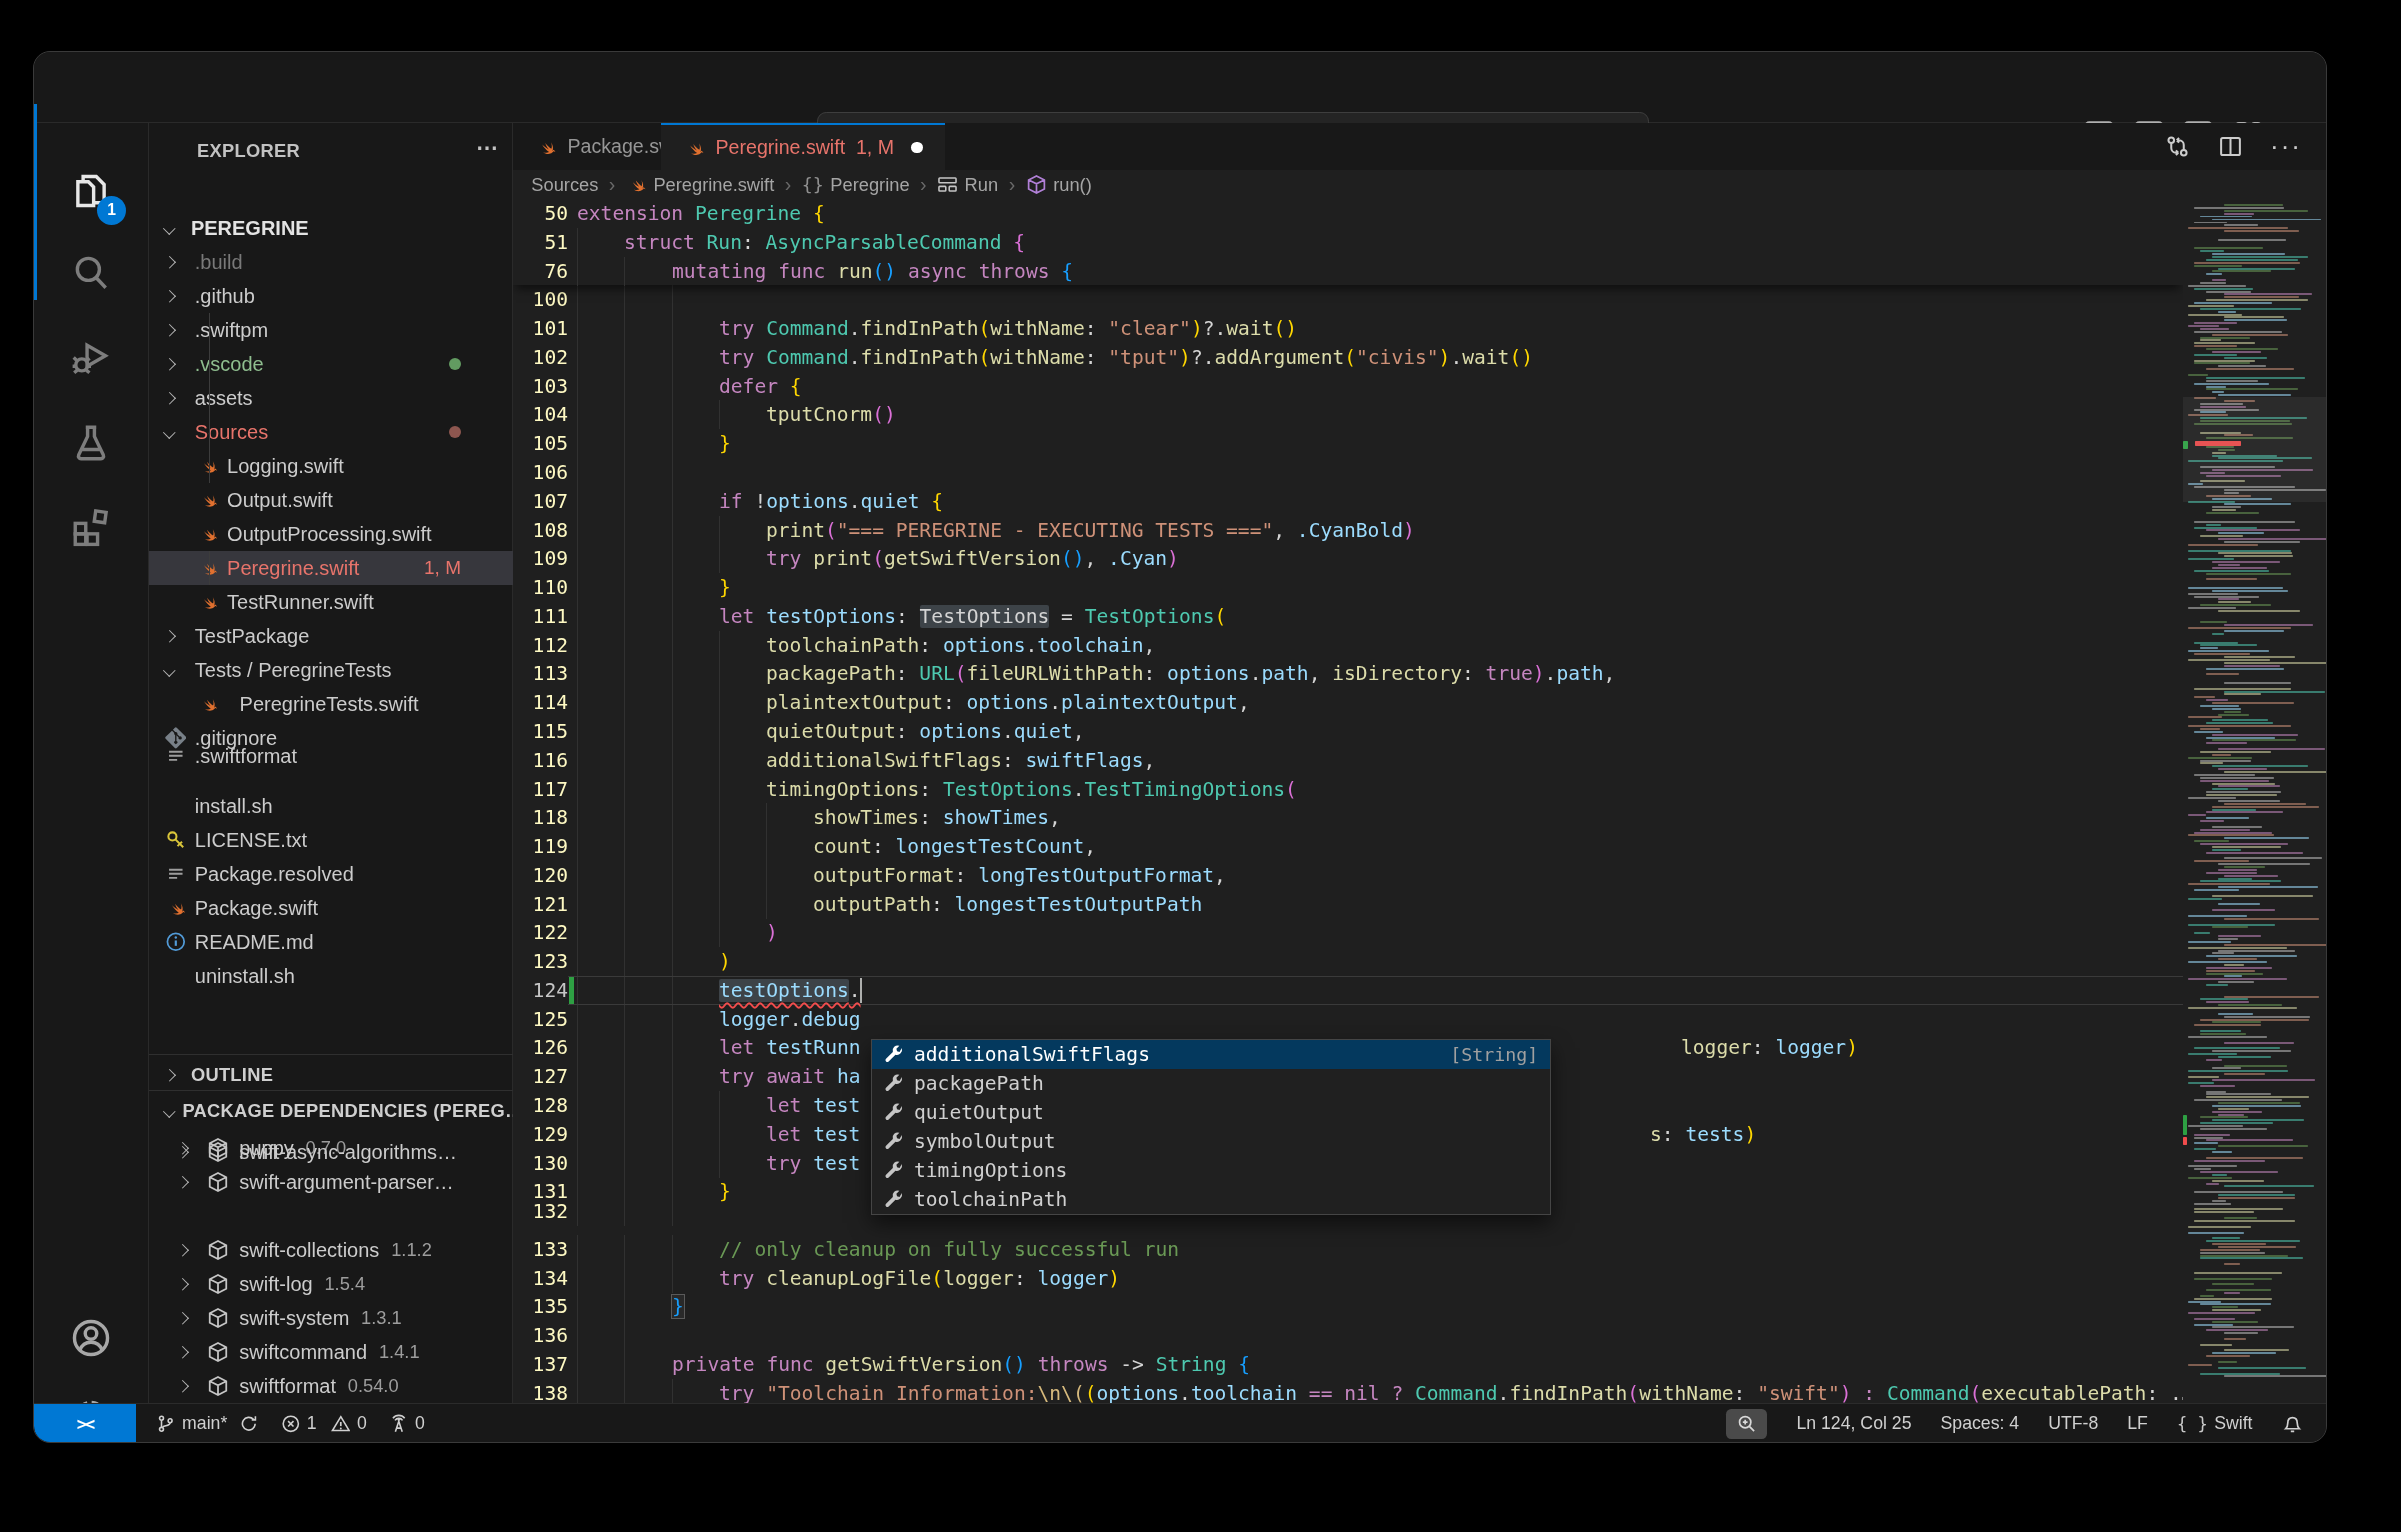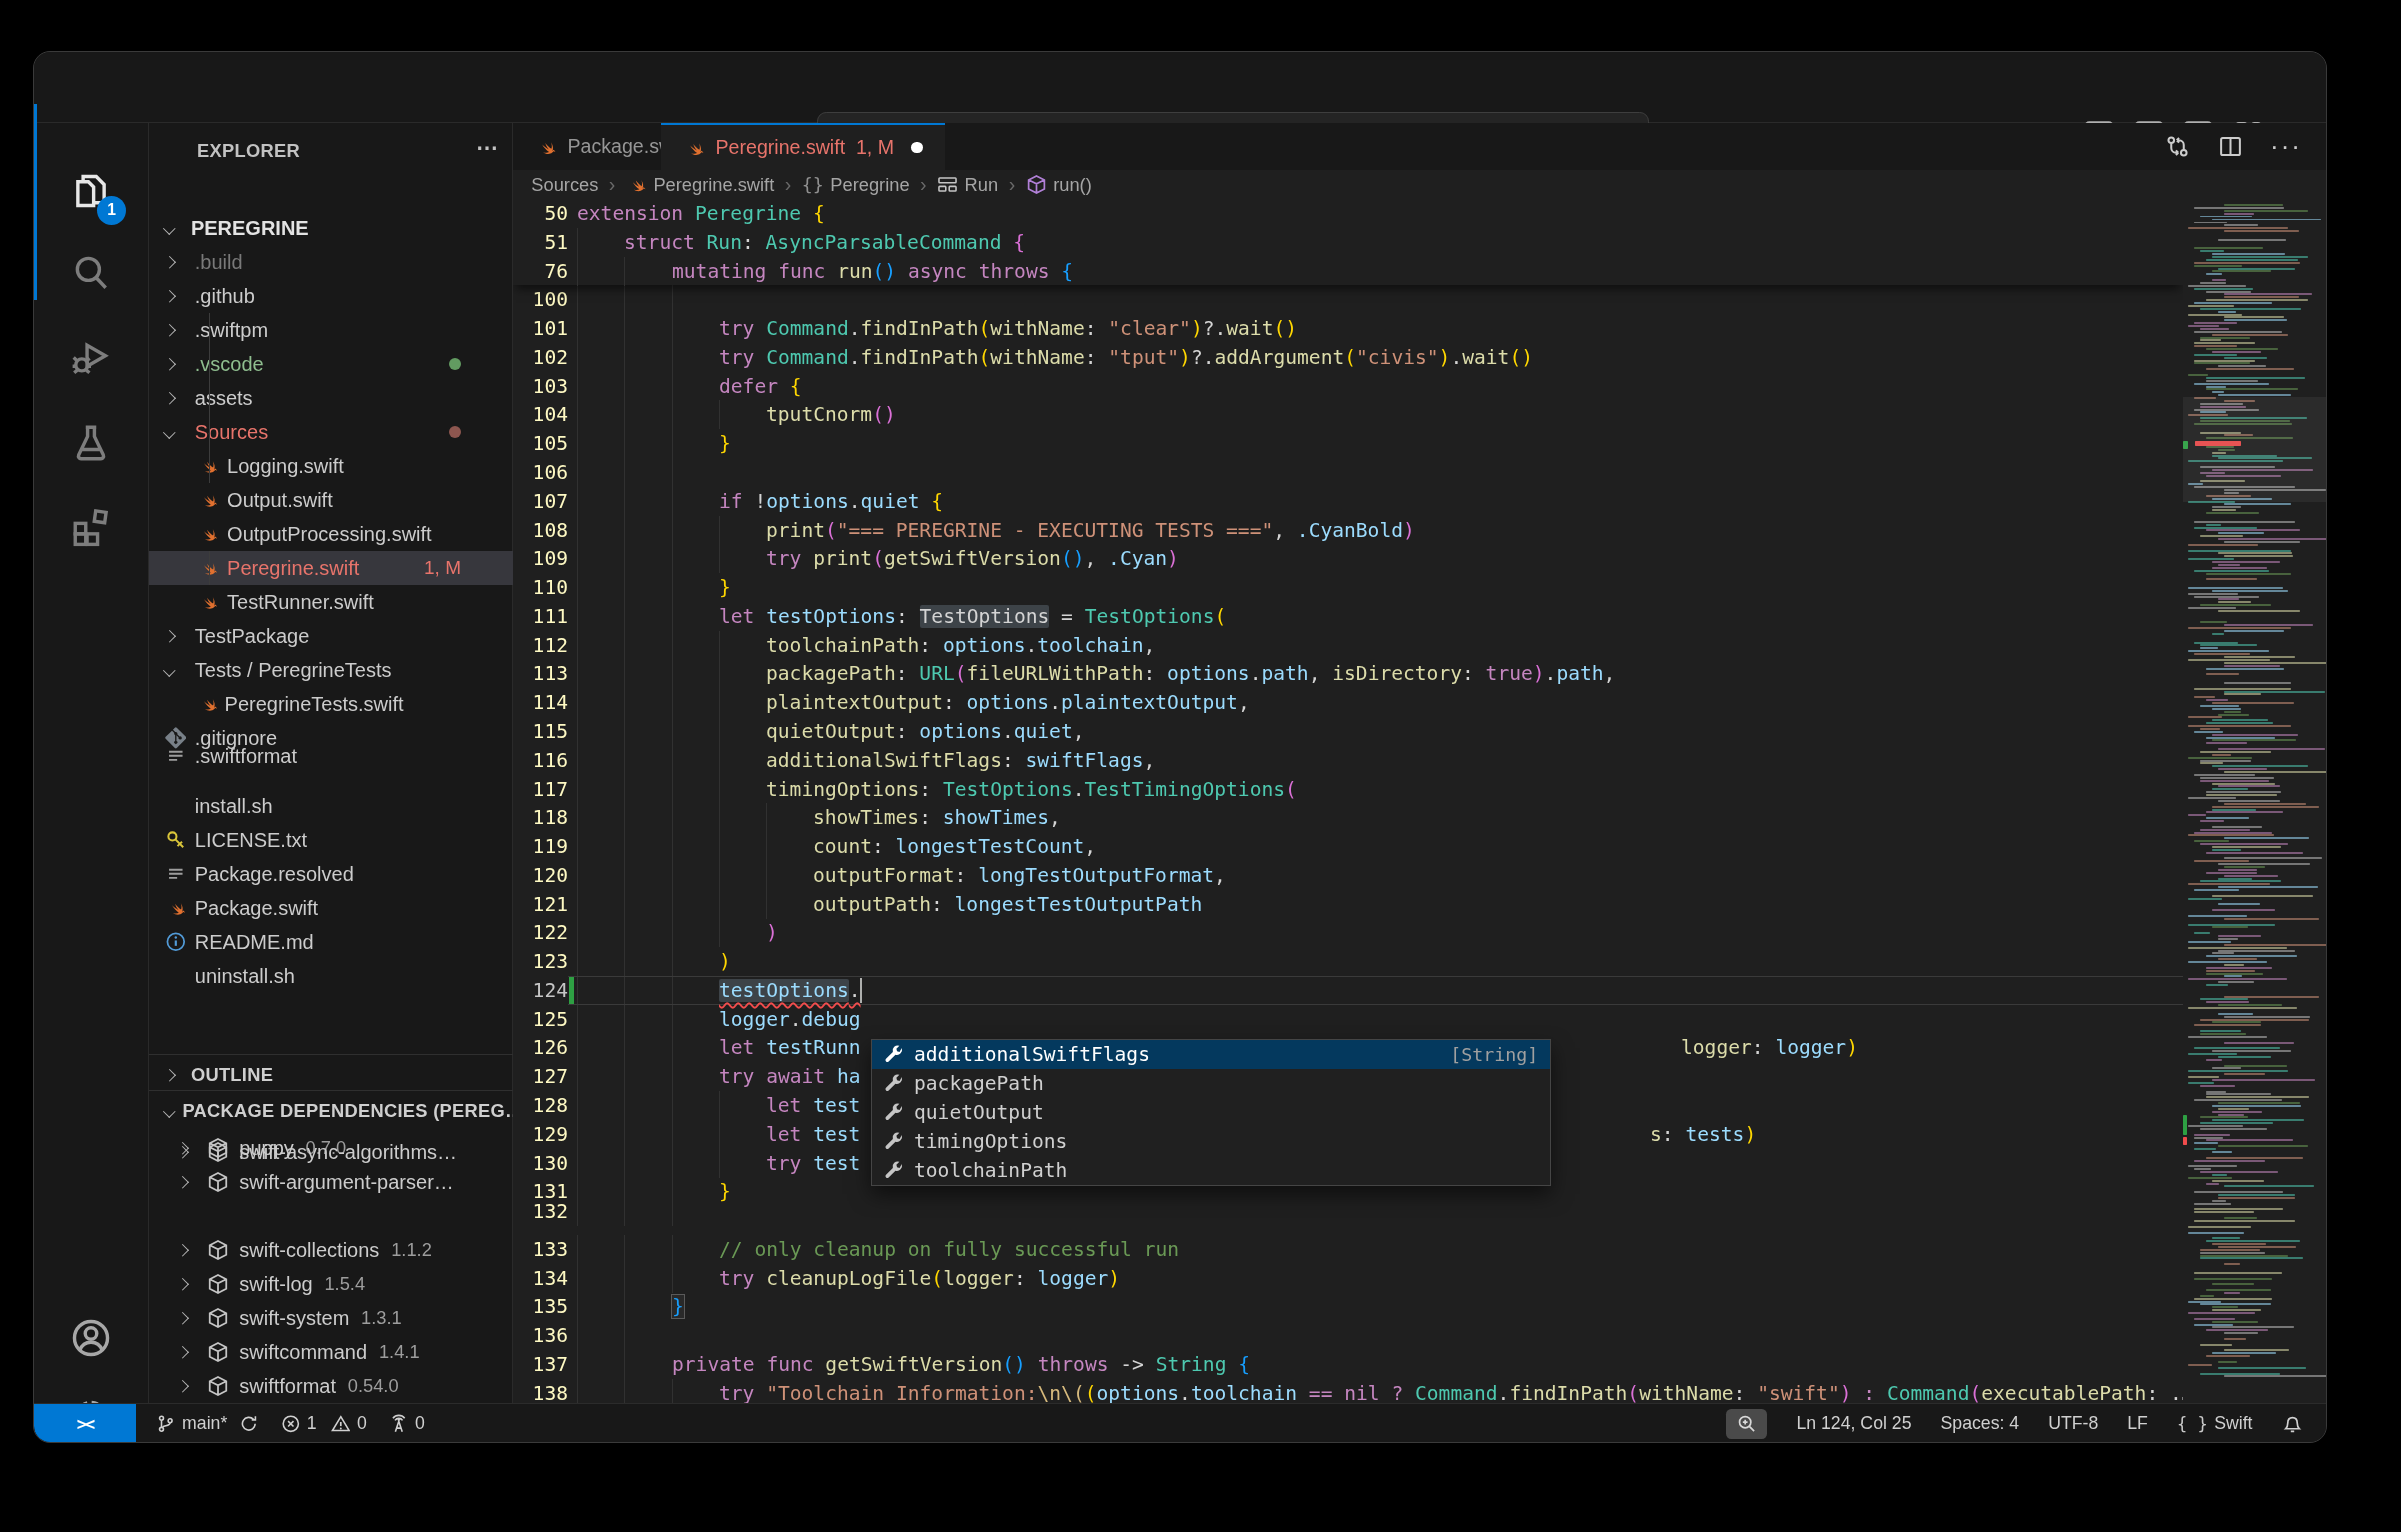--- a/index.html
+++ b/index.html
@@ -341,21 +341,21 @@
           <span class="lbl " style="margin-left:10.5px;">Tests / PeregrineTests</span>
         </div>
         <div class="row" style="top: 564px;">
           <span style="width:19.6px; margin-left:48px; display:flex; align-items:center;">
             <span>
               <svg width="21.6" height="21.6" viewBox="0 0 16 16">
                 <path fill="#E0702F" d="M12.6 11.1c.9-1.8.6-4-.9-6.6.7 1.9.7 3.6.2 4.8-1.5-1-3.2-2.7-4.4-4.3.3 1.4 1.3 3.2 2.6 4.8-1.6-.9-3.4-2.1-4.9-3.6 1.2 2.1 3 4.1 5 5.4-1 .7-2.6.8-4.3.2 1.5 1.2 3.6 1.6 5.3 1 1-.3 1.8-1 2.2-1.7.4 0 1 .2 1.4.5-.1-.4-.7-1.3-1.4-1.6l-.8 1.1z"></path>
               </svg>
             </span>
           </span>
-          <span class="lbl " style="margin-left:8px;">PeregrineTests.swift</span>
+          <span class="lbl " style="margin-left:23px;">PeregrineTests.swift</span>
         </div>
         <div class="row" style="top: 598px;">
           <span style="width:19.6px; margin-left:15.7px; display:flex; align-items:center;">
             <span>
               <svg width="21.6" height="21.6" viewBox="0 0 16 16">
                 <path fill="#788088" d="M15.5 7.3 8.7.5a1 1 0 0 0-1.4 0L5.9 2l1.7 1.7a1.2 1.2 0 0 1 1.5 1.6l1.7 1.7a1.2 1.2 0 1 1-.7.7L8.5 6.1v4.2a1.2 1.2 0 1 1-1 0V6a1.2 1.2 0 0 1-.6-1.6L5.2 2.7.5 7.3a1 1 0 0 0 0 1.4l6.8 6.8a1 1 0 0 0 1.4 0l6.8-6.8a1 1 0 0 0 0-1.4z"></path>
               </svg>
             </span>
           </span>
           <span class="lbl " style="margin-left:10.5px;">.gitignore</span>
@@ -1048,20 +1048,29 @@
           </span>
      <span>quietOutput</span>
 
    </div>
         <div class="pop-row ">
      <span>
             <svg width="21" height="21" viewBox="0 0 16 16">
               <path fill="#c5c5c5" d="M14.3 3.1a3.9 3.9 0 0 1-4.8 5L4.3 13.3a1.4 1.4 0 0 1-2-2l5.2-5.2a3.9 3.9 0 0 1 5-4.8L10.2 3.6l.5 1.9 1.9.5 1.7-2.9z"></path>
             </svg>
           </span>
+     <span>symbolOutput</span>
+
+   </div>
+        <div class="pop-row ">
+     <span>
+            <svg width="21" height="21" viewBox="0 0 16 16">
+              <path fill="#c5c5c5" d="M14.3 3.1a3.9 3.9 0 0 1-4.8 5L4.3 13.3a1.4 1.4 0 0 1-2-2l5.2-5.2a3.9 3.9 0 0 1 5-4.8L10.2 3.6l.5 1.9 1.9.5 1.7-2.9z"></path>
+            </svg>
+          </span>
      <span>timingOptions</span>
 
    </div>
         <div class="pop-row ">
      <span>
             <svg width="21" height="21" viewBox="0 0 16 16">
               <path fill="#c5c5c5" d="M14.3 3.1a3.9 3.9 0 0 1-4.8 5L4.3 13.3a1.4 1.4 0 0 1-2-2l5.2-5.2a3.9 3.9 0 0 1 5-4.8L10.2 3.6l.5 1.9 1.9.5 1.7-2.9z"></path>
             </svg>
           </span>
      <span>toolchainPath</span>

